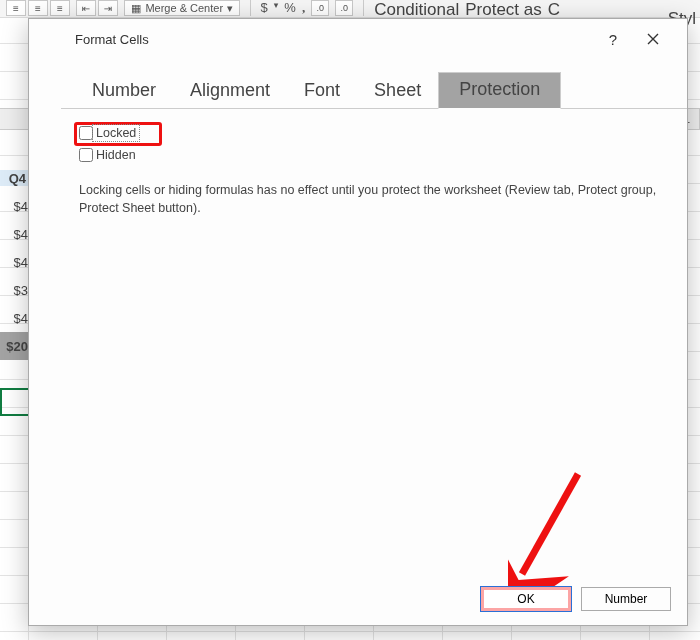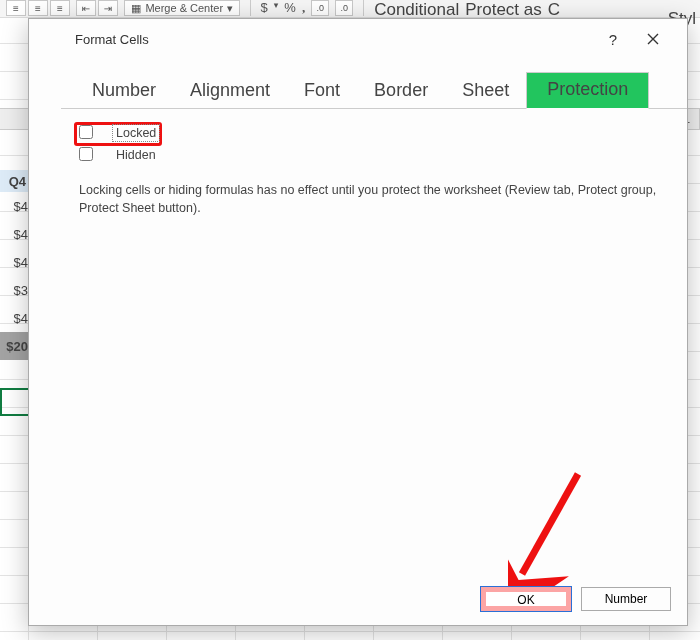--- a/index.html
+++ b/index.html
@@ -45,21 +45,21 @@
       repeating-linear-gradient(to bottom, transparent 0, transparent 27px, #e3e3e3 27px, #e3e3e3 28px),
       repeating-linear-gradient(to right, transparent 0, transparent 68px, #e3e3e3 68px, #e3e3e3 69px);
     background-position: -40px -2px, -40px 0;
   }
   .colhdr {
     position:absolute; left:0; top:108px; right:0; height:22px;
     background:#eee; border-top:1px solid #ccc; border-bottom:1px solid #ccc;
     display:flex;
   }
   .colhdr .cell { width:68px; border-right:1px solid #ccc; display:flex; align-items:center; justify-content:center; color:#666;}
-  .row-q4 { position:absolute; left:0; top:170px; width:30px; height:22px;
+  .row-q4 { position:absolute; left:0; top:170px; width:30px; height:16px;
     background:#ddebf7; display:flex;align-items:center;justify-content:flex-end;
     padding-right:4px; font-size:13px; font-weight:600;}
   .vals { position:absolute; left:0; top:192px; width:30px; font-size:13px;}
   .vals div { height:28px; display:flex; align-items:center; justify-content:flex-end; padding-right:2px;}
   .vals .sum { background:#a3a3a3; font-weight:600;}
   .vals .first {}
   .selcell {
     position:absolute; left:0; top:388px; width:30px; height:28px;
     border:2px solid #107c41;
   }
@@ -85,47 +85,47 @@
     display:flex; padding:12px 14px 0 14px; gap:0;
     border-bottom:1px solid #ccc;
     font-size:18px; color:#444;
   }
   .tab {
     padding:7px 16px 8px; cursor:pointer;
     border:1px solid transparent; border-bottom:none;
     position:relative; top:1px;
   }
   .tab.active {
-    background:#22c55e; border-color:#ccc;
+    background:#a3a3a3; border-color:#ccc;
     border-bottom:1px solid #fdfdfd;
     padding:6px 20px 8px;
   }
   .tabbody {
     flex:1; padding:16px 18px; position:relative;
     font-size:12.5px; color:#444;
   }
-  .chk { display:flex; gap:20px; margin-bottom:6px; }
+  .chk { display:flex; align-items:center; gap:0; margin-bottom:6px; }
   .chk input { width:14px; height:14px; margin:0;}
   .chk label { padding:1px 3px; }
   .chk.hl { position:relative; }
   .redbox {
     position:absolute; left:13px; top:13px; width:88px; height:24px;
     border:3px solid #e11; border-radius:3px; pointer-events:none;
   }
   .desc { margin-top:18px; line-height:1.45; max-width:600px;}
   .dlg-buttons {
     display:flex; justify-content:flex-end; gap:10px;
     padding:10px 16px 14px;
   }
   .dlg-buttons button {
     width:90px; height:24px; font-size:12px;
     background:#fdfdfd; border:1px solid #aaa; cursor:pointer;
   }
   .dlg-buttons button.primary {
-    border:5px solid #fca5a5; outline:1px solid #2a6fd6;
+    border:3px solid #fca5a5; outline:1px solid #2a6fd6;
     background:#fff;
   }
 
   
   .arrow {
     position:absolute; left:508px; top:466px; width:80px; height:120px;
     pointer-events:none;
   }
 </style>
 </head>
@@ -192,21 +192,20 @@
             <path d="M1 1 L11 11 M11 1 L1 11" stroke="#333" stroke-width="1.4"></path>
           </svg>
       </span>
     </div>
   </div>
 
   <div class="tabs">
     <div class="tab">Number</div>
     <div class="tab">Alignment</div>
     <div class="tab">Font</div>
-    <div class="tab">Border</div>
     <div class="tab">Sheet</div>
     <div class="tab active">Protection</div>
   </div>
 
   <div class="tabbody">
     <div class="redbox"></div>
 
     <div class="chk hl">
       <input type="checkbox" style="">
       <label style="outline:1px dotted #888">Locked</label>

